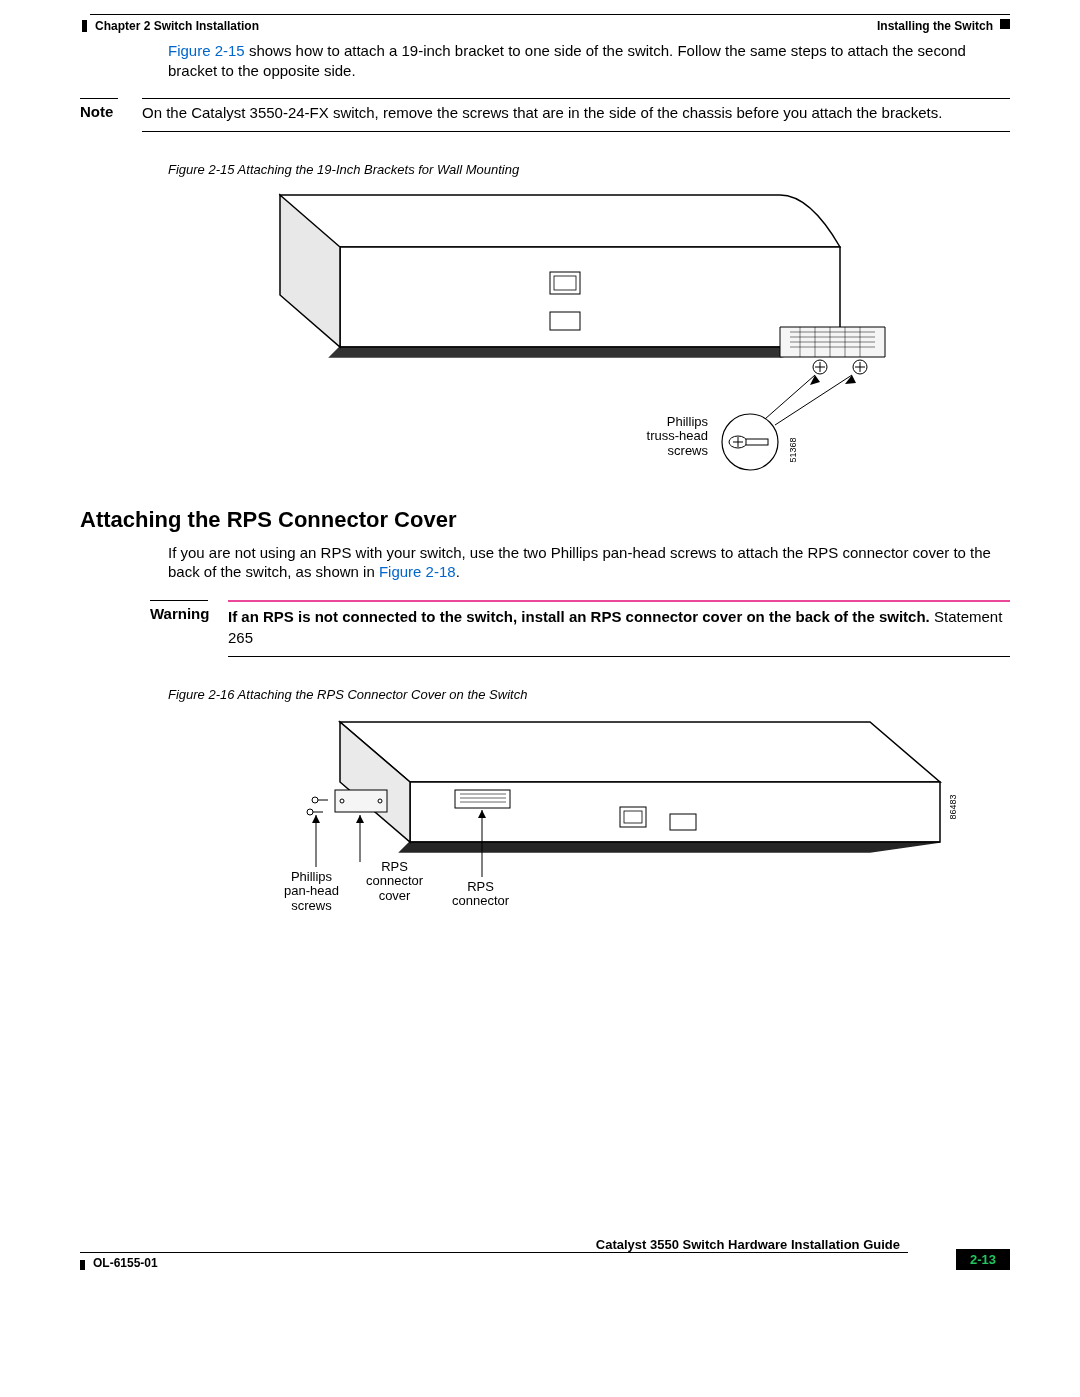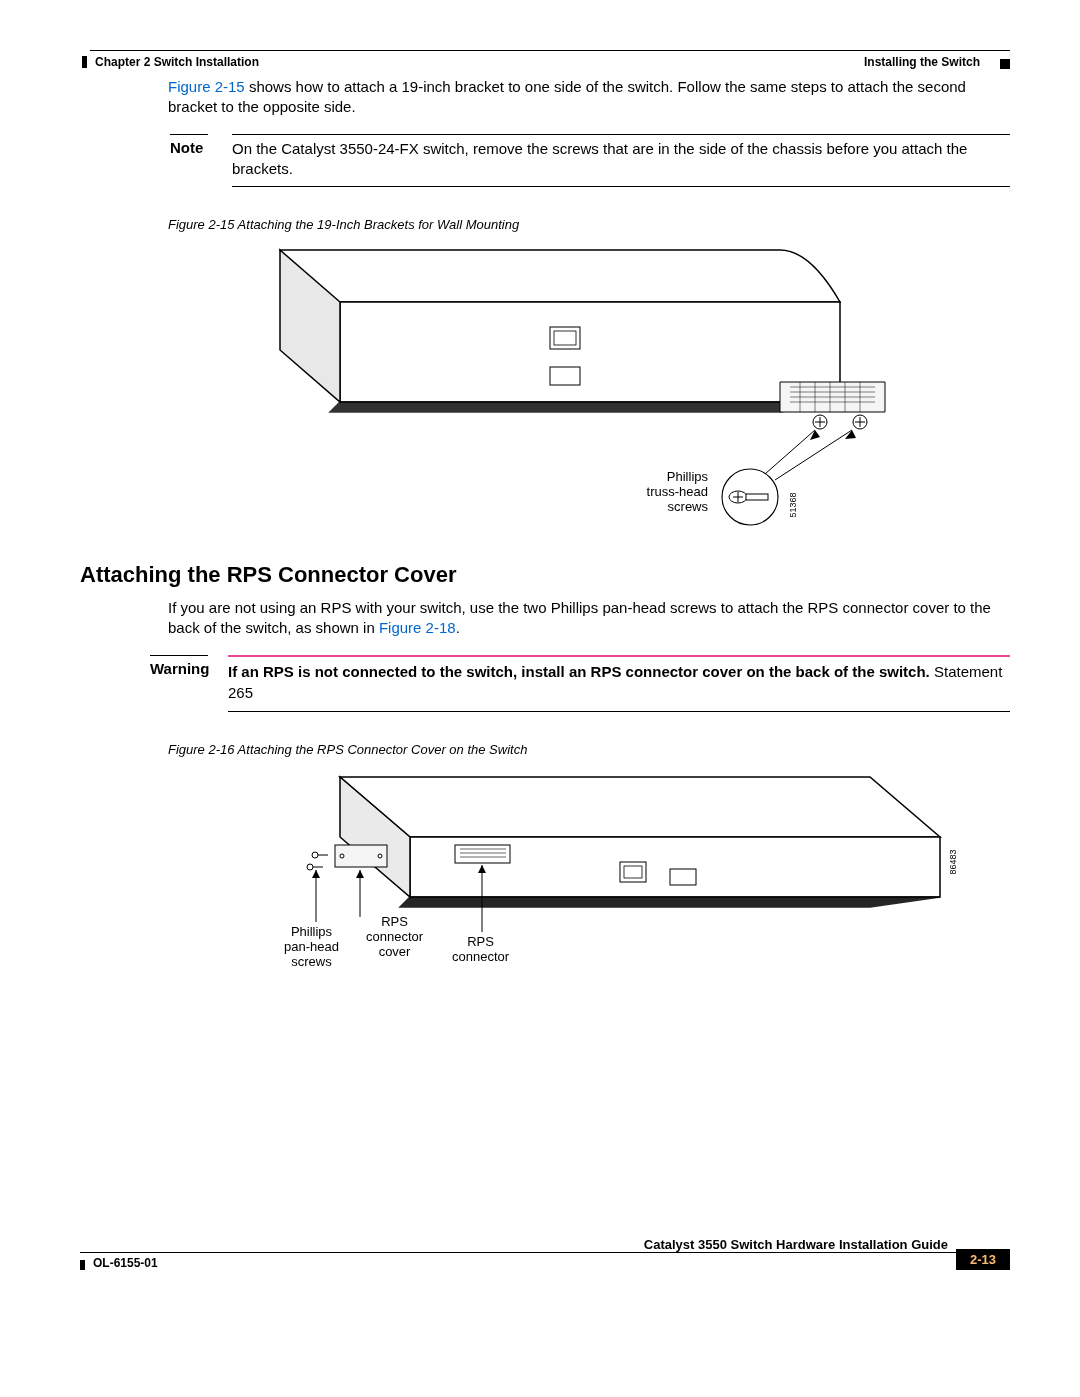--- a/index.html
+++ b/index.html
@@ -4,21 +4,21 @@
 <style>
   body {
     margin: 0;
     padding: 0;
     background: #fff;
     font-family: Arial, Helvetica, sans-serif;
     color: #000;
     width: 1080px;
   }
   .page {
-    padding: 50px 70px 50px 80px;
+    padding: 14px 70px 50px 80px;
     position: relative;
     min-height: 1300px;
     box-sizing: border-box;
   }
   .top-rule {
     border-top: 1.5px solid #000;
     margin-left: 10px;
     margin-bottom: 4px;
   }
   .top-header {
@@ -34,42 +34,41 @@
     display: flex;
     align-items: center;
     gap: 8px;
   }
   .ch-bar {
     width: 5px; height: 12px; background: #000; display: inline-block;
   }
   .top-right {
     font-weight: bold;
     display: flex;
-    align-items: flex-end;
-    gap: 20px;
+    align-items: flex-start;
+    gap: 7px;
   }
   .sq {
     width: 10px; height: 10px; background: #000; display:inline-block;
   }
   h2.sec {
     font-size: 22px;
     font-weight: bold;
     margin: 55px 0 10px 0;
   }
   .body-text {
     font-size: 15px;
     line-height: 1.3;
     margin-left: 88px;
     margin-bottom: 10px;
   }
   .link { color: #0066cc; }
   .note-row {
     display: flex;
     align-items: flex-start;
-    margin-left: 90px;
     margin-top: 18px;
     gap: 18px;
   }
   .rule-top {
     border-top: 1px solid #000;
     width: 38px;
     margin-bottom: 4px;
   }
   .note-label {
     font-weight: bold;
@@ -153,24 +152,25 @@
   }
   .foot-title {
     font-weight: bold;
     font-size: 13px;
     text-align: right;
     flex:1;
     padding-right: 8px;
   }
   .page-num {
     background: #000;
-    color: #fdba74;
+    color: #22c55e;
     font-weight: bold;
     padding: 3px 14px;
     font-size: 13px;
+    margin-left: 48px;
   }
   svg { display:block; }
 </style>
 </head>
 <body>
 
 <div class="page">
 
   <div class="top-rule"></div>
   <div class="top-header">

